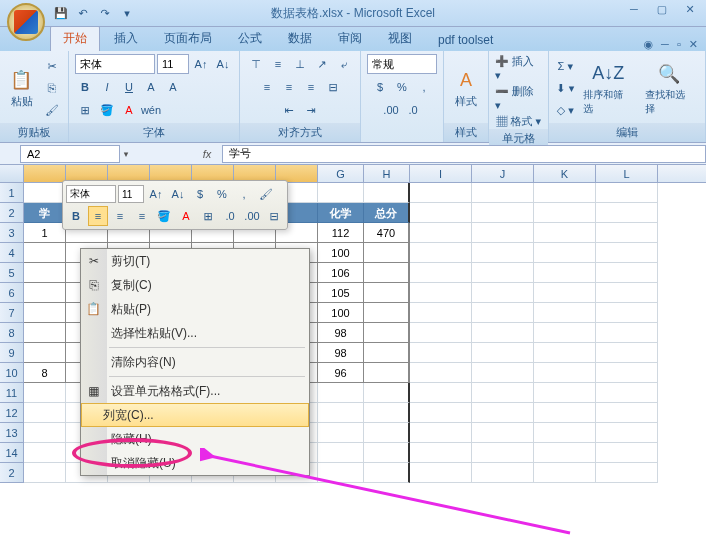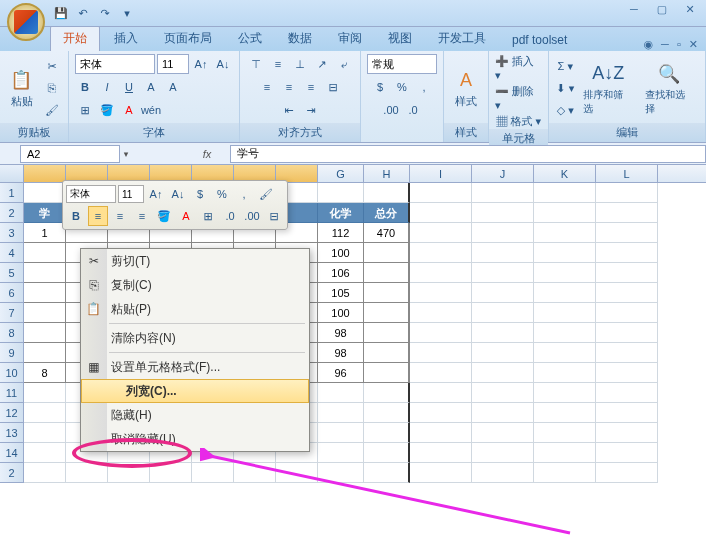--- a/index.html
+++ b/index.html
@@ -29,31 +29,31 @@
 .big-btn { display: flex; flex-direction: column; align-items: center; gap: 2px; font-size: 11px; color: #2a5a8a; cursor: pointer; padding: 2px 4px; }
 .big-icon { width: 24px; height: 24px; display: flex; align-items: center; justify-content: center; font-size: 18px; }
 .small-row { display: flex; gap: 2px; align-items: center; }
 .small-btn { width: 20px; height: 20px; display: flex; align-items: center; justify-content: center; font-size: 11px; color: #2a5a8a; border: 1px solid transparent; cursor: pointer; }
 .font-select { height: 20px; border: 1px solid #9ac; background: #fff; font-size: 11px; padding: 0 4px; }
 
 
 .formula-bar { height: 22px; background: #e8f0fa; border-bottom: 1px solid #9ac; display: flex; align-items: center; }
 .name-box { width: 100px; height: 18px; background: #fff; border: 1px solid #9ac; margin-left: 20px; font-size: 11px; padding: 0 6px; display: flex; align-items: center; }
 .fx-btn { width: 30px; text-align: center; font-size: 11px; font-style: italic; color: #555; }
-.formula-input { flex: 1; height: 18px; background: #fff; border: 1px solid #9ac; font-size: 11px; padding: 0 6px; display: flex; align-items: center; margin-left: 8px; }
+.formula-input { flex: 1; height: 18px; background: #fff; border: 1px solid #9ac; font-size: 11px; padding: 0 6px; display: flex; align-items: center; }
 
 
 .mini-toolbar { position: absolute; left: 62px; top: 180px; background: linear-gradient(#f5f5f0, #e8e8e0); border: 1px solid #aaa; border-radius: 3px; padding: 3px; display: flex; flex-direction: column; gap: 2px; z-index: 30; box-shadow: 2px 2px 6px rgba(0,0,0,0.2); }
 .mini-row { display: flex; gap: 2px; align-items: center; }
 .mini-select { height: 18px; border: 1px solid #aaa; background: #fff; font-size: 10px; padding: 0 3px; }
 
 
 .context-menu { position: absolute; left: 80px; top: 248px; width: 230px; background: #f4f4f0; border: 1px solid #8a8a86; z-index: 25; box-shadow: 2px 2px 8px rgba(0,0,0,0.3); font-size: 12px; }
 .menu-item { height: 24px; display: flex; align-items: center; padding: 0 8px 0 30px; position: relative; color: #333; cursor: pointer; }
-.menu-item.highlighted { background: linear-gradient(#fff0c0, #ffe090); border: 1px solid #e0b040; padding: 0 7px 0 44px; font-weight: bold; }
+.menu-item.highlighted { background: linear-gradient(#fff0c0, #ffe090); border: 1px solid #e0b040; padding: 0 7px 0 21px; }
 .menu-icon { position: absolute; left: 5px; width: 16px; height: 16px; display: flex; align-items: center; justify-content: center; font-size: 12px; }
 .menu-icon-strip { position: absolute; left: 0; top: 0; bottom: 0; width: 26px; background: linear-gradient(90deg, #e8e8e0, #ddd); }
 .menu-separator { height: 1px; background: #ccc; margin: 2px 4px 2px 28px; }
 
 
 .grid-area { position: absolute; left: 0; top: 165px; right: 0; bottom: 0; background: #fff; overflow: hidden; }
 .col-headers { display: flex; height: 18px; background: linear-gradient(#f0f4fa, #dce8f5); border-bottom: 1px solid #9ac; }
 .row-hdr-corner { width: 24px; border-right: 1px solid #9ac; background: linear-gradient(#e8f0fa, #d0e0f0); }
 .col-hdr { border-right: 1px solid #9ac; text-align: center; font-size: 11px; color: #2a5a8a; line-height: 18px; }
 .col-hdr.sel { background: linear-gradient(#f8d890, #f0c060); }
@@ -75,36 +75,36 @@
 <div class="titlebar">
   <div class="office-btn">
     <div class="office-btn-inner"></div>
   </div>
   <div class="qat">
     <div class="qat-btn">💾</div>
     <div class="qat-btn">↶</div>
     <div class="qat-btn">↷</div>
     <div class="qat-btn">▾</div>
   </div>
+  <div class="title-text">数据表格.xlsx - Microsoft Excel</div>
   <div class="win-controls">
     <div class="win-btn">─</div>
     <div class="win-btn">▢</div>
     <div class="win-btn">✕</div>
   </div>
 </div>
 
 <div class="ribbon-tabs">
   <div class="tab active">开始</div>
   <div class="tab">插入</div>
   <div class="tab">页面布局</div>
   <div class="tab">公式</div>
   <div class="tab">数据</div>
   <div class="tab">审阅</div>
   <div class="tab">视图</div>
-  <div class="tab">开发工具</div>
   <div class="tab">pdf toolset</div>
   <div class="ribbon-tabs-right">
     <span>◉</span>
     <span>─</span>
     <span>▫</span>
     <span>✕</span>
   </div>
 </div>
 
 <div class="ribbon">
@@ -538,20 +538,23 @@
       <span>剪切(T)</span>
     </div>
   <div class="menu-item">
       <span class="menu-icon">⎘</span>
       <span>复制(C)</span>
     </div>
   <div class="menu-item">
       <span class="menu-icon">📋</span>
       <span>粘贴(P)</span>
     </div>
+  <div class="menu-item">
+      <span>选择性粘贴(V)...</span>
+    </div>
   <div class="menu-separator"></div>
   <div class="menu-item">
       <span>清除内容(N)</span>
     </div>
   <div class="menu-separator"></div>
   <div class="menu-item">
       <span class="menu-icon">▦</span>
       <span>设置单元格格式(F)...</span>
     </div>
   <div class="menu-item highlighted">

